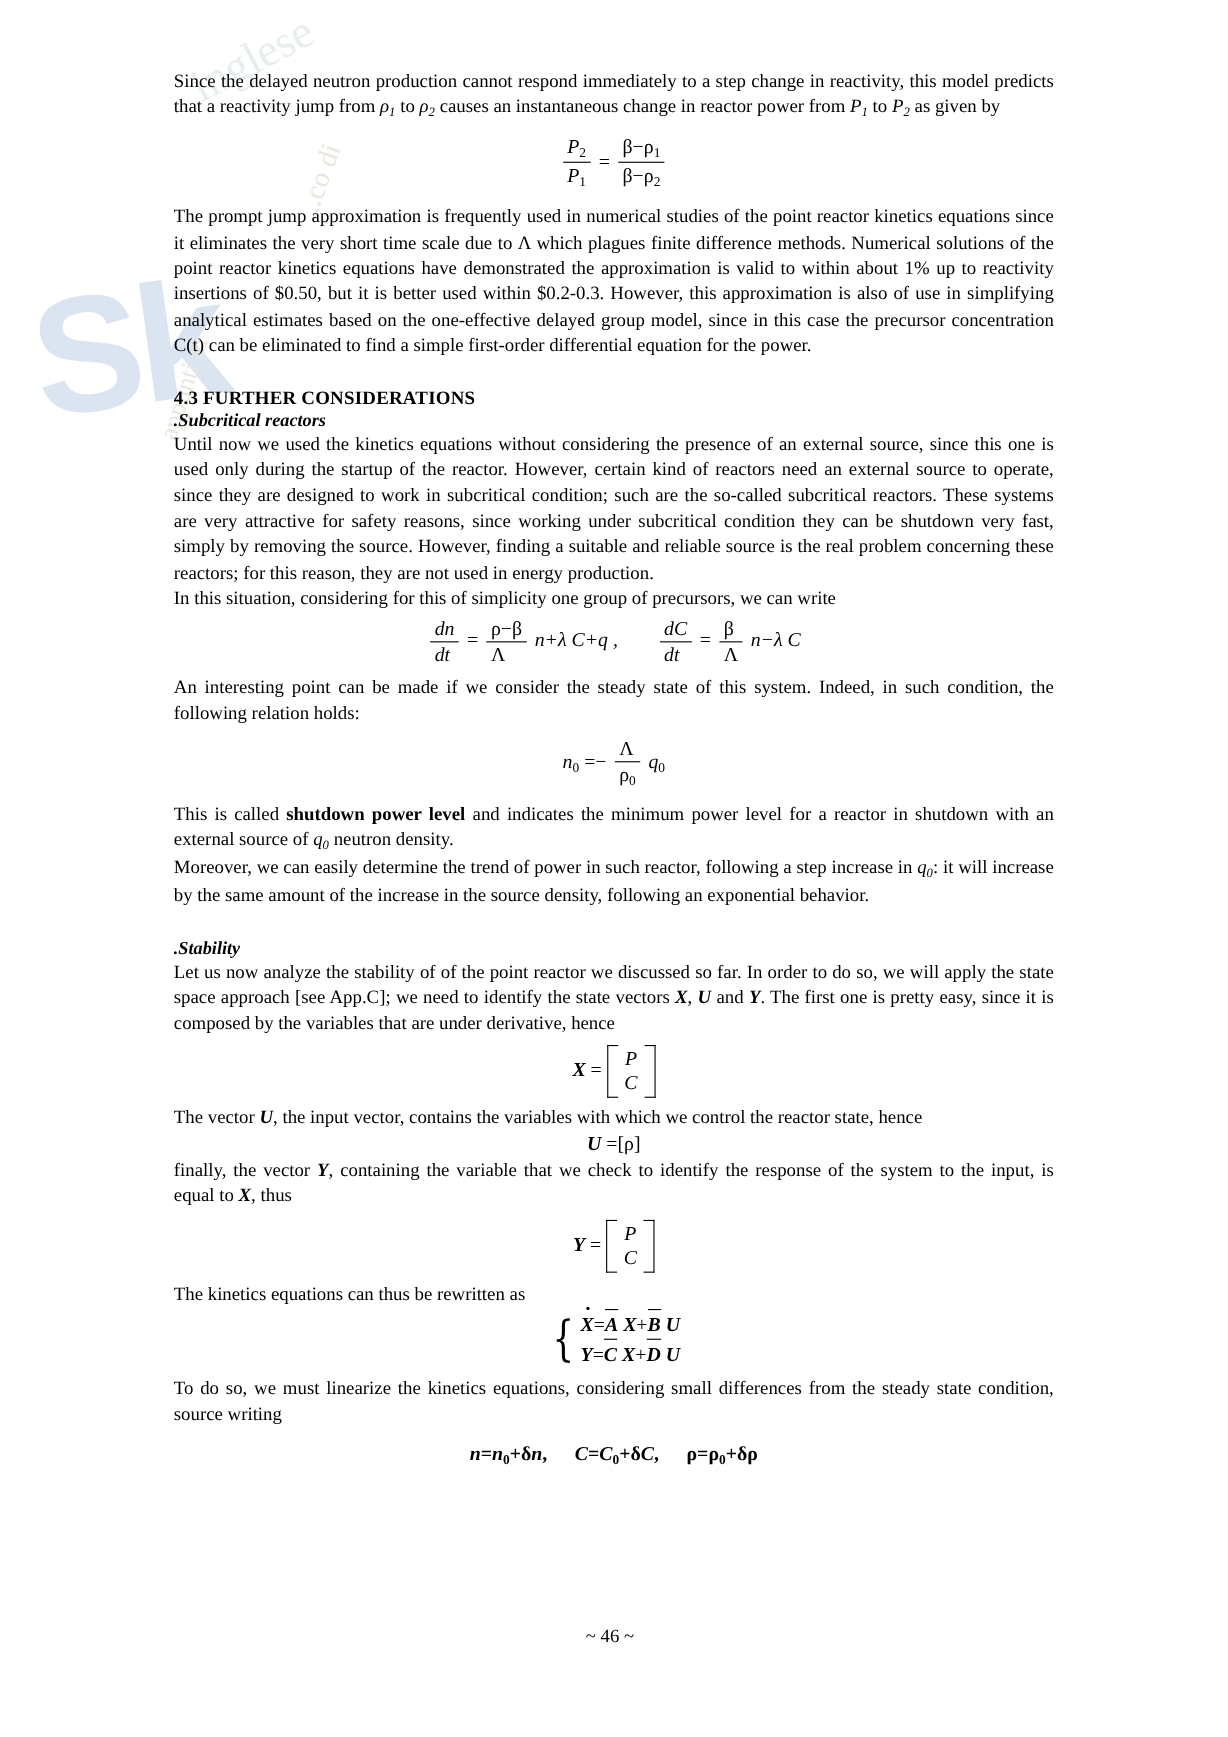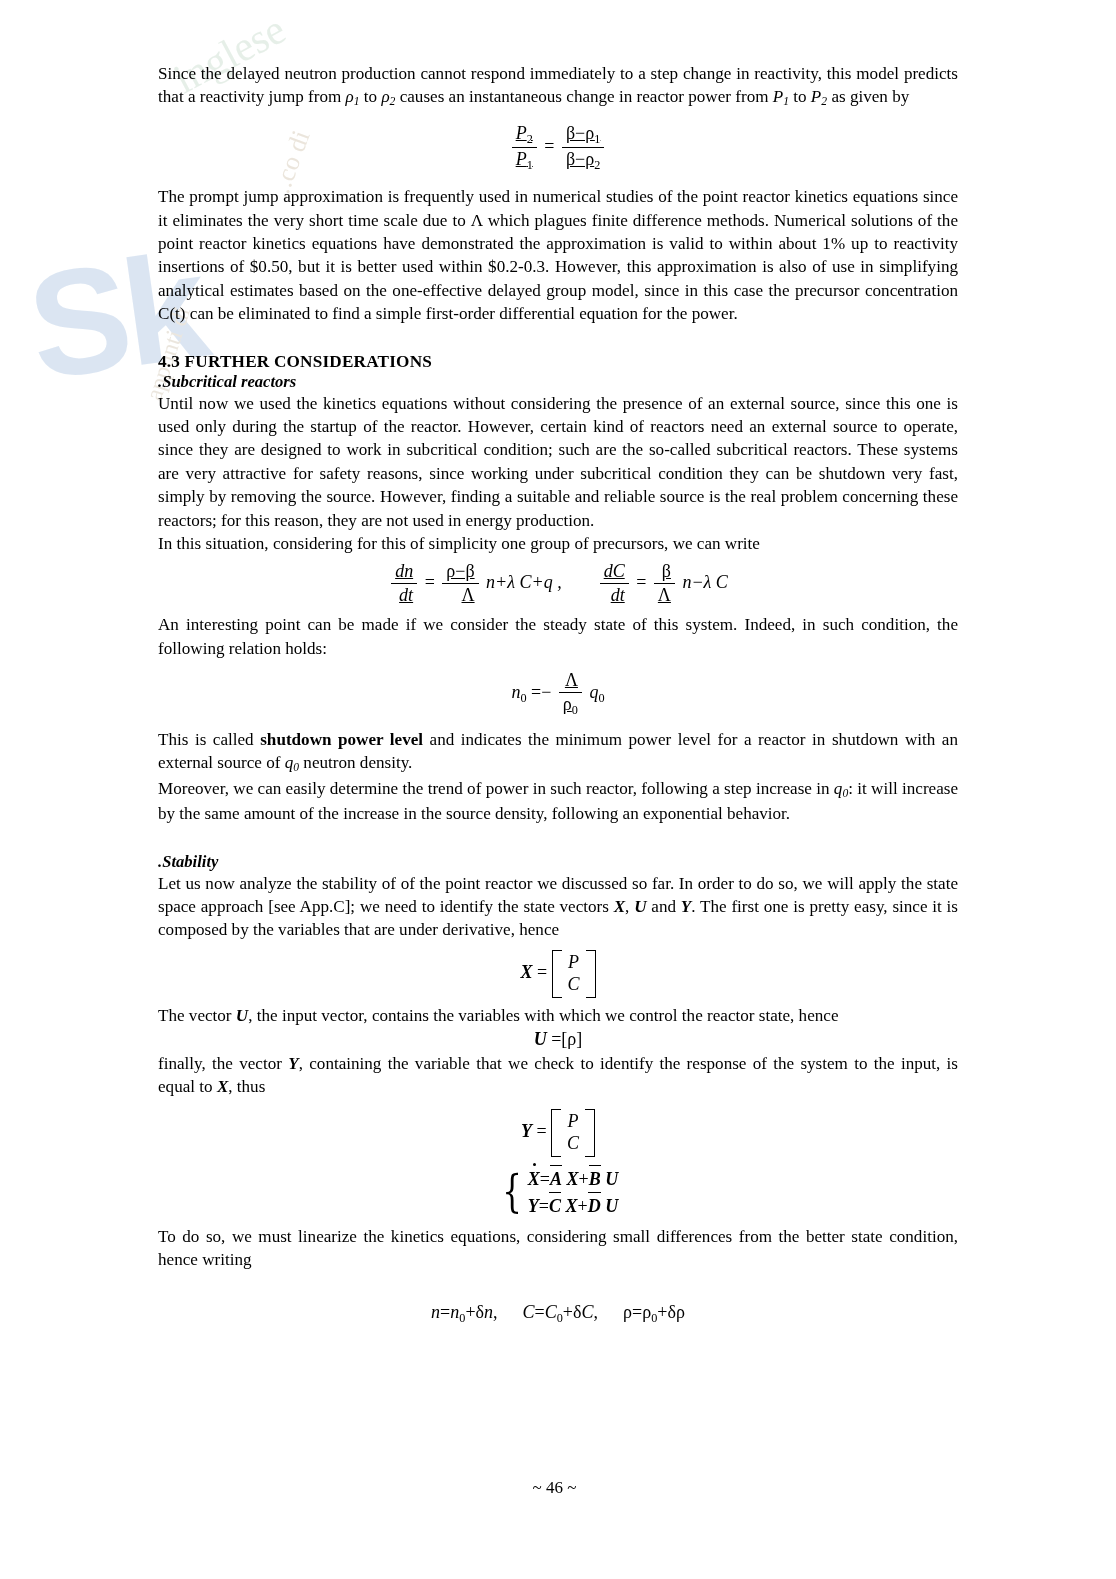--- a/index.html
+++ b/index.html
@@ -59,23 +59,22 @@
   }
 
   
   .ital { font-style: italic; }
   .sub  { font-size: 0.68em; vertical-align: -0.3em; font-style: italic;}
   .subn { font-size: 0.68em; vertical-align: -0.3em; font-style: normal;}
 
   .frac {
     display: inline-block;
     vertical-align: middle;
-    text-align: right;
+    text-align: left;
     margin: 0 3px;
-    text-decoration: underline;
   }
   .frac > .num {
     display: block;
     padding: 0 4px 1px 4px;
     border-bottom: 1.2px solid #000;
   }
   .frac > .den {
     display: block;
     padding: 1px 4px 0 4px;
   }
@@ -317,40 +316,41 @@
           <span class="brk left"></span>
           <span class="colvec">
             <span class="ital" style="display:block">P</span>
             <span class="ital" style="display:block">C</span>
           </span>
           <span class="brk right"></span>
         </span>
       </span>
     </div>
 
+    <div class="para nojust">The kinetics equations can thus be rewritten as</div>
 
     <div class="eq" style="margin-top:2px;margin-bottom:6px;">
       <span class="eq-inner">
         <span class="sysbrace">
           <span class="brace">{</span>
           <span class="syslines">
             <span style="display:block">
               <b class="ital dotover">X</b><span>=</span><b class="ital ovl">A</b> <b class="ital">X</b><span>+</span><b class="ital ovl">B</b> <b class="ital">U</b>
             </span>
             <span style="display:block">
               <b class="ital">Y</b><span>=</span><b class="ital ovl">C</b> <b class="ital">X</b><span>+</span><b class="ital ovl">D</b> <b class="ital">U</b>
             </span>
           </span>
         </span>
       </span>
     </div>
 
-    <div class="para">To do so, we must linearize the kinetics equations, considering small differences from the better state condition, hence writing</div>
-
-    <div class="eq" style="margin-top:30px;">
+    <div class="para">To do so, we must linearize the kinetics equations, considering small differences from the steady state condition, source writing</div>
+
+    <div class="eq" style="margin-top:14px;font-weight:bold;">
       <span class="eq-inner">
         <span class="ital">n</span><span>=</span><span class="ital">n</span><span class="subn">0</span><span>+δ</span><span class="ital">n</span><span>,</span>
         <span style="display:inline-block;width:16px;"></span>
         <span class="ital">C</span><span>=</span><span class="ital">C</span><span class="subn">0</span><span>+δ</span><span class="ital">C</span><span>,</span>
         <span style="display:inline-block;width:16px;"></span>
         <span>ρ</span><span>=</span><span>ρ</span><span class="subn">0</span><span>+δ</span><span>ρ</span>
       </span>
     </div>
 
   </div>

